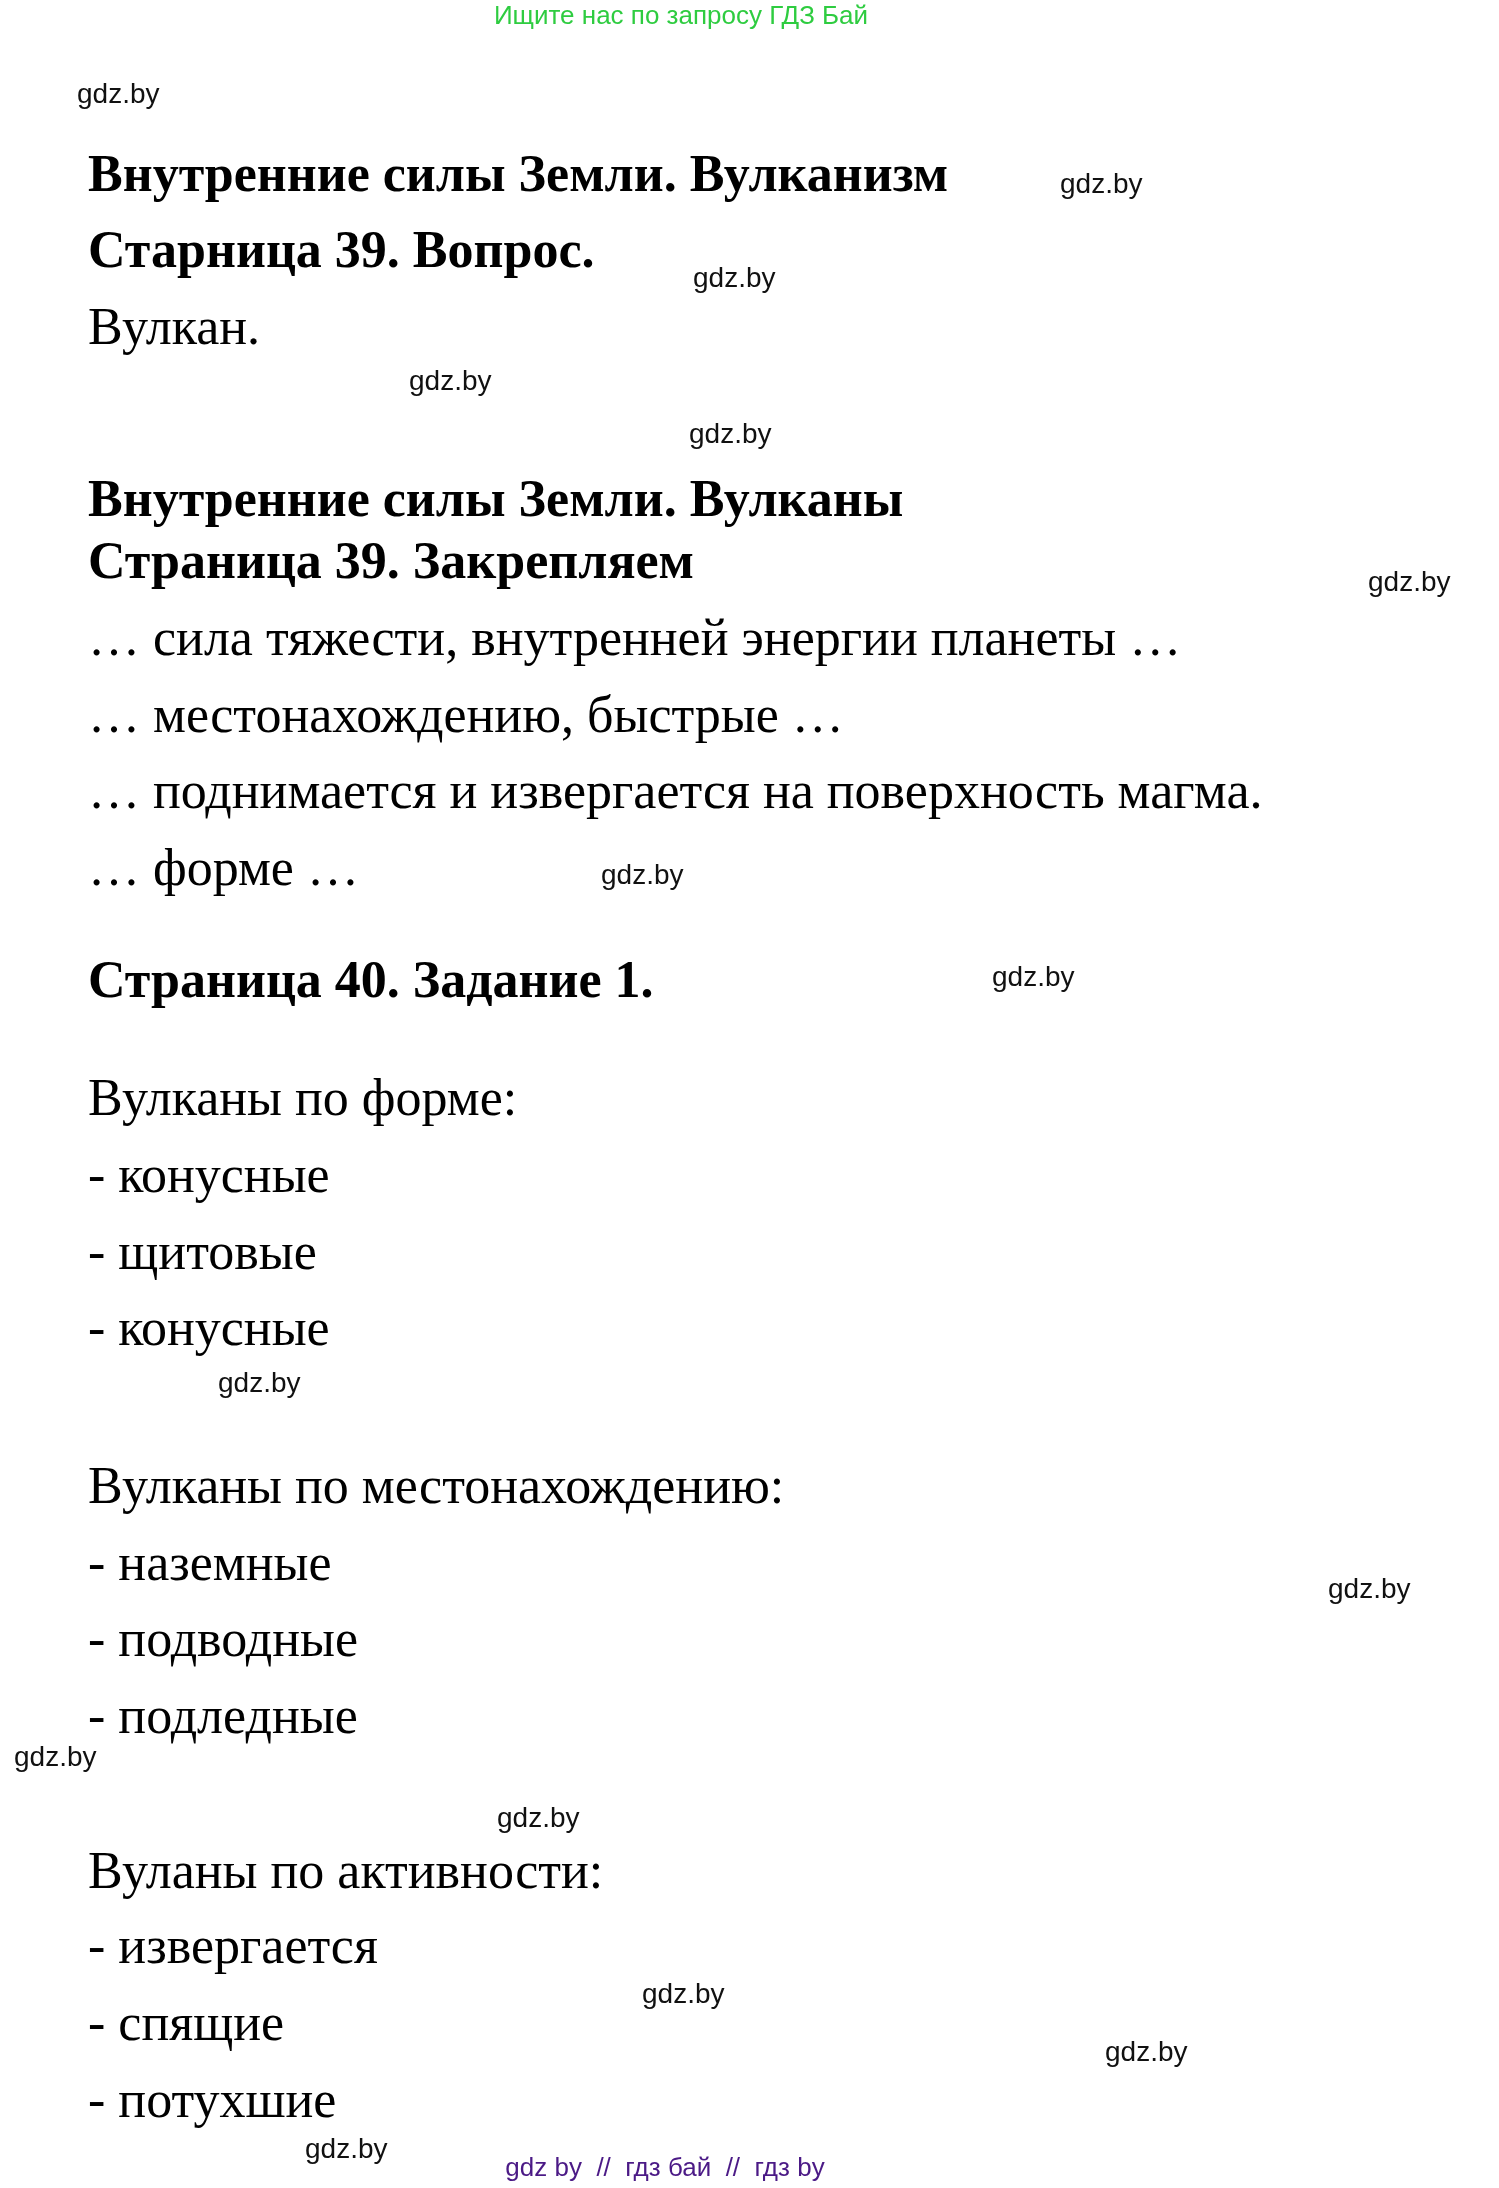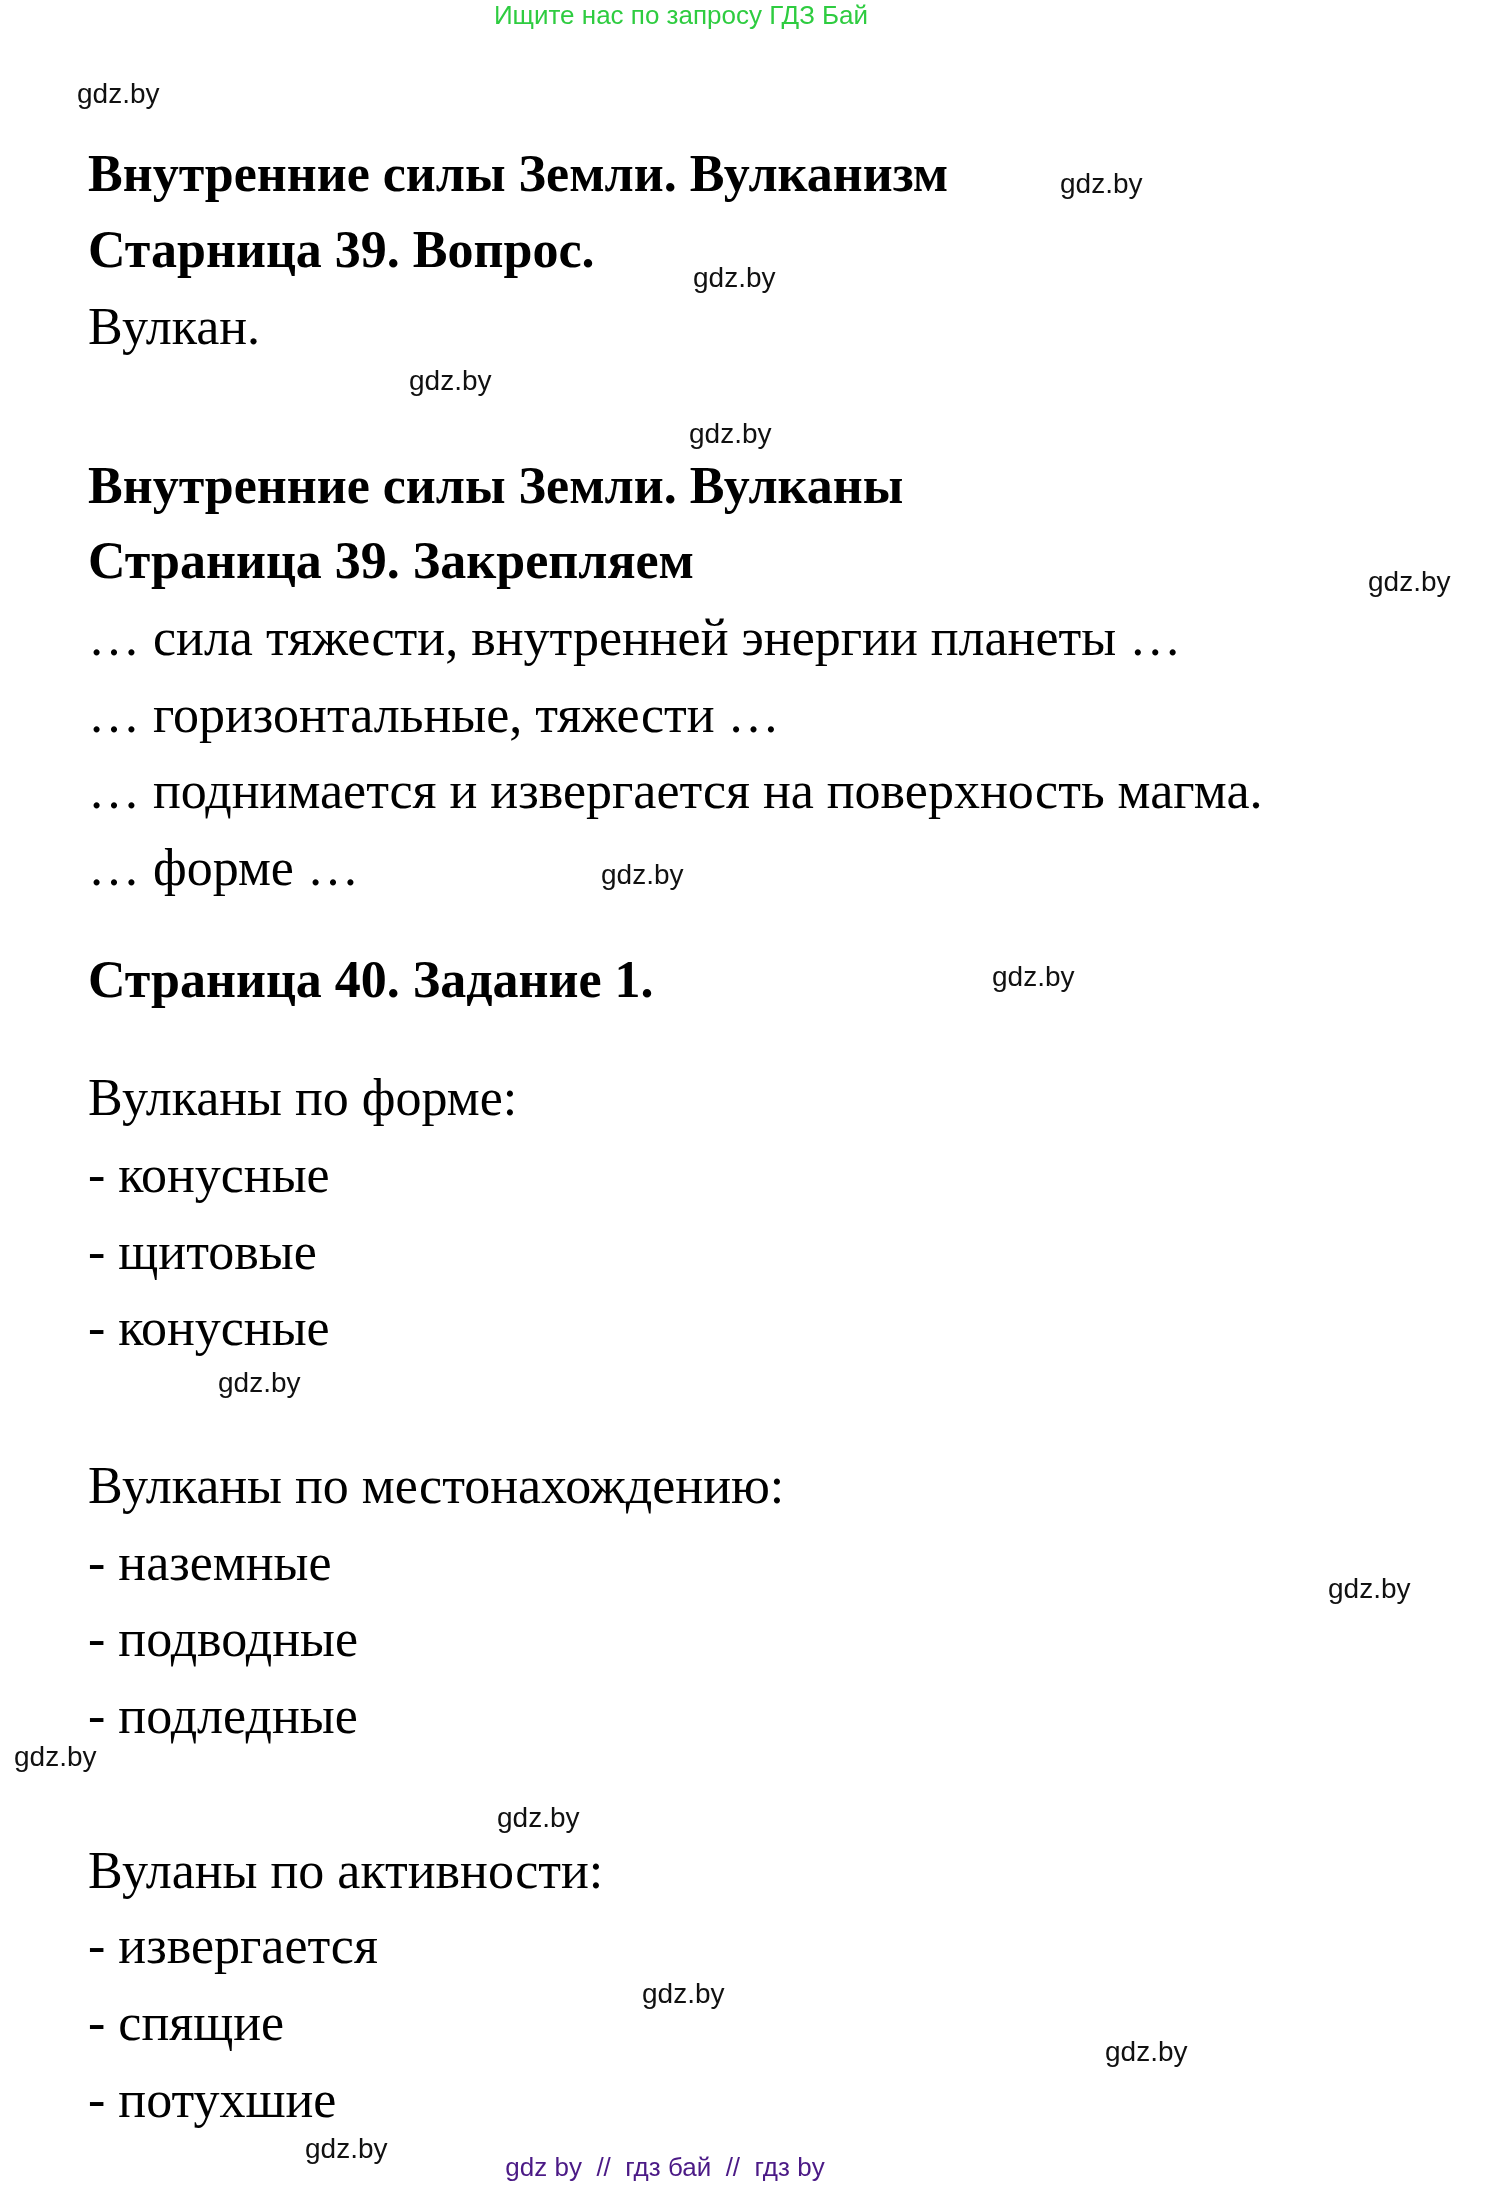--- a/index.html
+++ b/index.html
@@ -27,24 +27,24 @@
 </style>
 </head>
 <body>
 
 <div class="hdr">Ищите нас по запросу ГДЗ Бай</div>
 
 <div class="line bold" style="top:112px">Внутренние силы Земли. Вулканизм</div>
 <div class="line bold" style="top:188px">Старница 39. Вопрос.</div>
 <div class="line" style="top:265px">Вулкан.</div>
 
-<div class="line bold" style="top:424px">Внутренние силы Земли. Вулканы</div>
+<div class="line bold" style="top:437px">Внутренние силы Земли. Вулканы</div>
 <div class="line bold" style="top:499px">Страница 39. Закрепляем</div>
 <div class="line" style="top:576px">… сила тяжести, внутренней энергии планеты …</div>
-<div class="line" style="top:653px">… горизонтальные, тяжести …</div>
+<div class="line" style="top:653px">… местонахождению, быстрые …</div>
 <div class="line" style="top:729px">… поднимается и извергается на поверхность магма.</div>
 <div class="line" style="top:806px">… форме …</div>
 
 <div class="line bold" style="top:918px">Страница 40. Задание 1.</div>
 <div class="line" style="top:1036px">Вулканы по форме:</div>
 <div class="line" style="top:1113px">- конусные</div>
 <div class="line" style="top:1190px">- щитовые</div>
 <div class="line" style="top:1266px">- конусные</div>
 
 <div class="line" style="top:1424px">Вулканы по местонахождению:</div>

